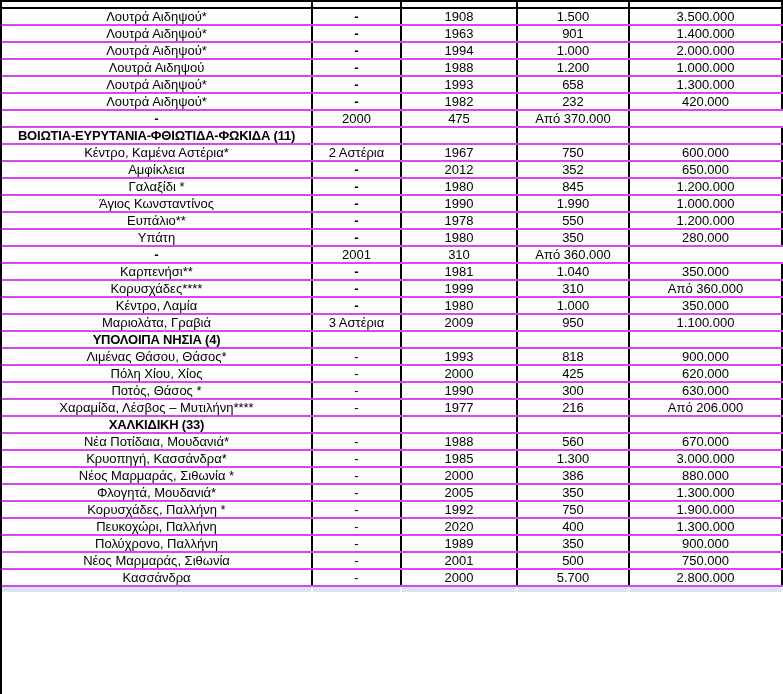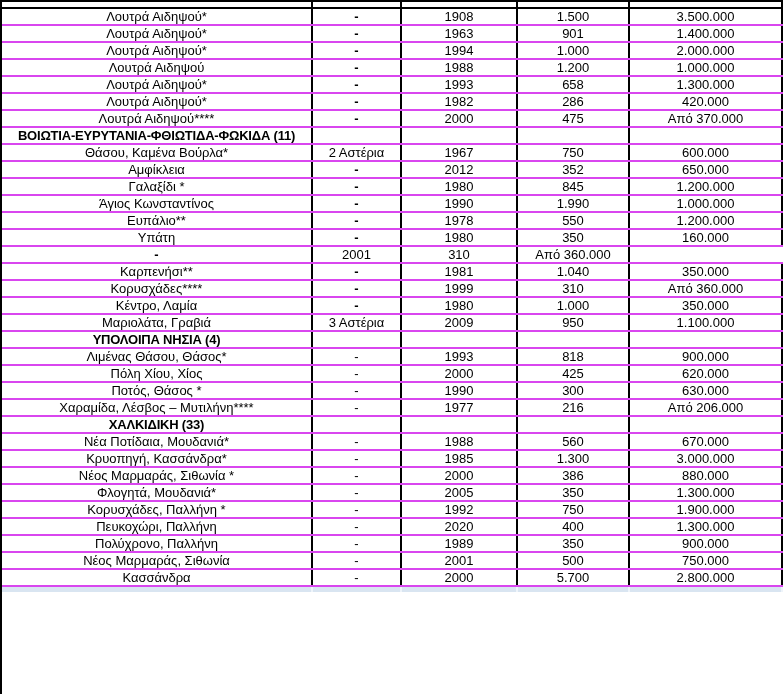--- a/index.html
+++ b/index.html
@@ -84,39 +84,38 @@
     <div class="cell name-cell">Λουτρά Αιδηψού*</div>
     <div class="cell stars-cell dash-bold">-</div>
     <div class="cell year-cell">1993</div>
     <div class="cell capacity-cell">658</div>
     <div class="cell price-cell">1.300.000</div>
   </div>
       <div class="trow">
     <div class="cell name-cell">Λουτρά Αιδηψού*</div>
     <div class="cell stars-cell dash-bold">-</div>
     <div class="cell year-cell">1982</div>
-    <div class="cell capacity-cell">286</div>
+    <div class="cell capacity-cell">232</div>
     <div class="cell price-cell">420.000</div>
   </div>
       <div class="trow">
-    <div class="cell name-cell">Λουτρά Αιδηψού****</div>
     <div class="cell stars-cell dash-bold">-</div>
     <div class="cell year-cell">2000</div>
     <div class="cell capacity-cell">475</div>
     <div class="cell price-cell">Από 370.000</div>
   </div>
       <div class="trow section-row">
     <div class="cell name-cell">ΒΟΙΩΤΙΑ-ΕΥΡΥΤΑΝΙΑ-ΦΘΙΩΤΙΔΑ-ΦΩΚΙΔΑ (11)</div>
     <div class="cell stars-cell"></div>
     <div class="cell year-cell"></div>
     <div class="cell capacity-cell"></div>
     <div class="cell price-cell"></div>
   </div>
       <div class="trow">
-    <div class="cell name-cell">Θάσου, Καμένα Βούρλα*</div>
+    <div class="cell name-cell">Κέντρο, Καμένα Αστέρια*</div>
     <div class="cell stars-cell">2 Αστέρια</div>
     <div class="cell year-cell">1967</div>
     <div class="cell capacity-cell">750</div>
     <div class="cell price-cell">600.000</div>
   </div>
       <div class="trow">
     <div class="cell name-cell">Αμφίκλεια</div>
     <div class="cell stars-cell dash-bold">-</div>
     <div class="cell year-cell">2012</div>
     <div class="cell capacity-cell">352</div>
@@ -141,21 +140,21 @@
     <div class="cell stars-cell dash-bold">-</div>
     <div class="cell year-cell">1978</div>
     <div class="cell capacity-cell">550</div>
     <div class="cell price-cell">1.200.000</div>
   </div>
       <div class="trow">
     <div class="cell name-cell">Υπάτη</div>
     <div class="cell stars-cell dash-bold">-</div>
     <div class="cell year-cell">1980</div>
     <div class="cell capacity-cell">350</div>
-    <div class="cell price-cell">160.000</div>
+    <div class="cell price-cell">280.000</div>
   </div>
       <div class="trow">
     <div class="cell stars-cell dash-bold">-</div>
     <div class="cell year-cell">2001</div>
     <div class="cell capacity-cell">310</div>
     <div class="cell price-cell">Από 360.000</div>
   </div>
       <div class="trow">
     <div class="cell name-cell">Καρπενήσι**</div>
     <div class="cell stars-cell dash-bold">-</div>

